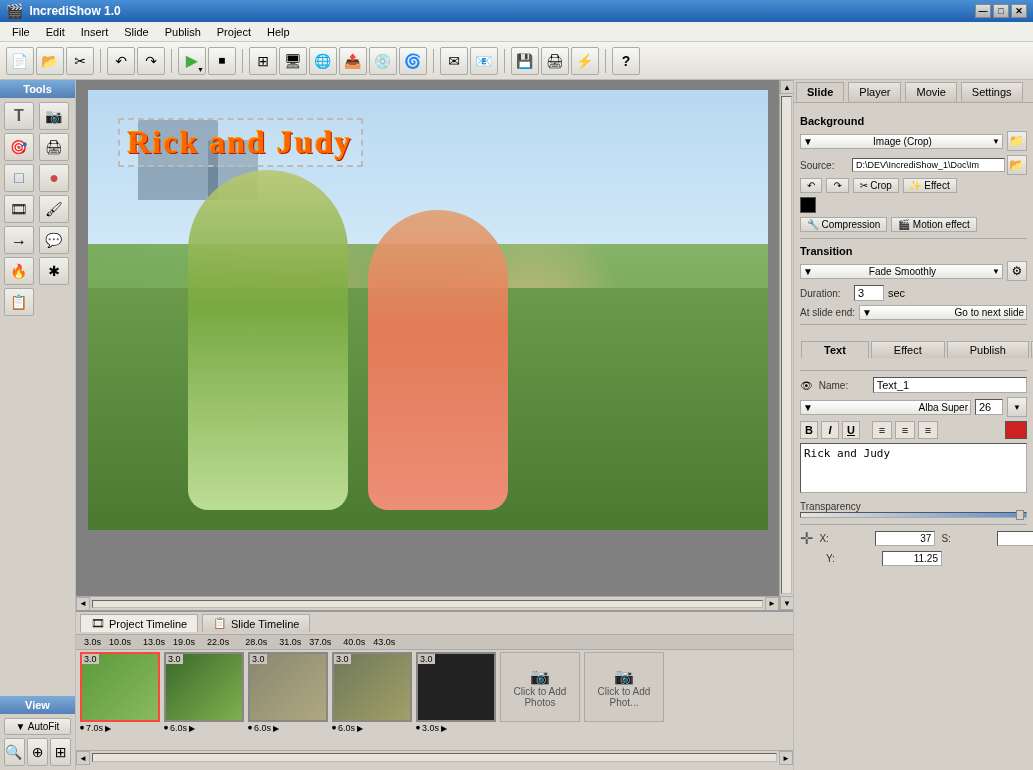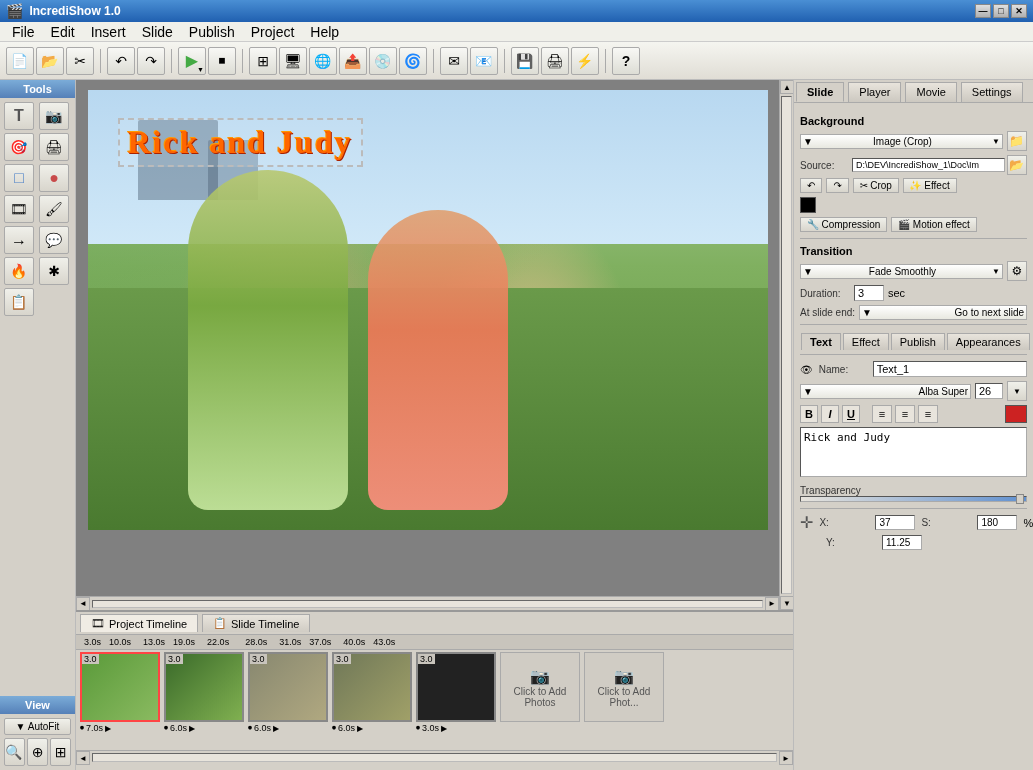--- a/index.html
+++ b/index.html
@@ -33,21 +33,21 @@
       background: #f0f0ea;
       border-bottom: 1px solid #ccc;
       display: flex;
       align-items: center;
       height: 20px;
       padding: 0 4px;
     }
     #menubar span {
       padding: 2px 8px;
       cursor: pointer;
-      font-size: 14px;
+      font-size: 11px;
     }
 
     
     #toolbar {
       background: linear-gradient(to bottom, #f5f5f0, #e0ddd5);
       border-bottom: 1px solid #bbb;
       display: flex;
       align-items: center;
       padding: 3px 6px;
       gap: 2px;
@@ -330,27 +330,27 @@
       cursor: pointer;
       display: flex; align-items: center; gap: 2px;
     }
     .section-title { font-size: 11px; font-weight: bold; margin: 6px 0 4px; }
     .color-swatch { width: 16px; height: 16px; border: 1px solid #555; }
     .separator { height: 1px; background: #aaa; margin: 4px 0; }
 
     
     .sub-tabs { display: flex; border-bottom: 1px solid #aaa; margin-bottom: 6px; }
     .sub-tab {
-      padding: 2px 8px;
+      padding: 2px 22px;
       font-size: 11px;
       cursor: pointer;
       border: 1px solid #aaa;
       border-bottom: none;
       background: linear-gradient(to bottom, #e8e4dc, #ccc8c0);
-      margin: 4px 1px;
+      margin: 12px 1px;
     }
     .sub-tab.active {
       background: #d4d0c8;
       font-weight: bold;
     }
     .font-format-row { display: flex; align-items: center; gap: 3px; margin-bottom: 4px; }
     .fmt-btn {
       width: 18px; height: 18px;
       border: 1px solid #aaa;
       background: #e8e4dc;
@@ -365,21 +365,21 @@
       background: white;
       border: 1px inset #aaa;
       padding: 3px;
       font-size: 11px;
       resize: none;
     }
     .transparency-row { margin: 6px 0; }
     .slider-track { width: 100%; height: 6px; background: linear-gradient(to right, #e8e4dc, #6090d0); border: 1px inset #aaa; position: relative; }
     .slider-thumb { width: 8px; height: 10px; background: #d4d0c8; border: 1px solid #888; position: absolute; right: 2px; top: -3px; }
     .position-row { display: flex; align-items: center; gap: 6px; margin: 3px 0; }
-    .pos-input { width: 40px; background: white; border: 1px inset #aaa; padding: 1px 3px; font-size: 10px; }
+    .pos-input { width: 60px; background: white; border: 1px inset #aaa; padding: 1px 3px; font-size: 10px; text-align: right; }
     .move-icon { font-size: 16px; color: #555; }
     .rotation-row { display: flex; align-items: center; gap: 4px; margin: 3px 0; }
     .rotate-btn { font-size: 14px; cursor: pointer; color: #555; }
 
     
     .bg-section { margin-bottom: 6px; }
     .source-row { display: flex; align-items: center; gap: 2px; margin: 3px 0; }
     .source-input { flex: 1; background: white; border: 1px inset #aaa; padding: 1px 3px; font-size: 9px; overflow: hidden; white-space: nowrap; }
     .icon-btn { width: 20px; height: 20px; background: linear-gradient(to bottom, #f0f0ea, #d8d5cc); border: 1px solid #aaa; cursor: pointer; display: flex; align-items: center; justify-content: center; font-size: 12px; }
     .thumb-dark { background: #222; }

